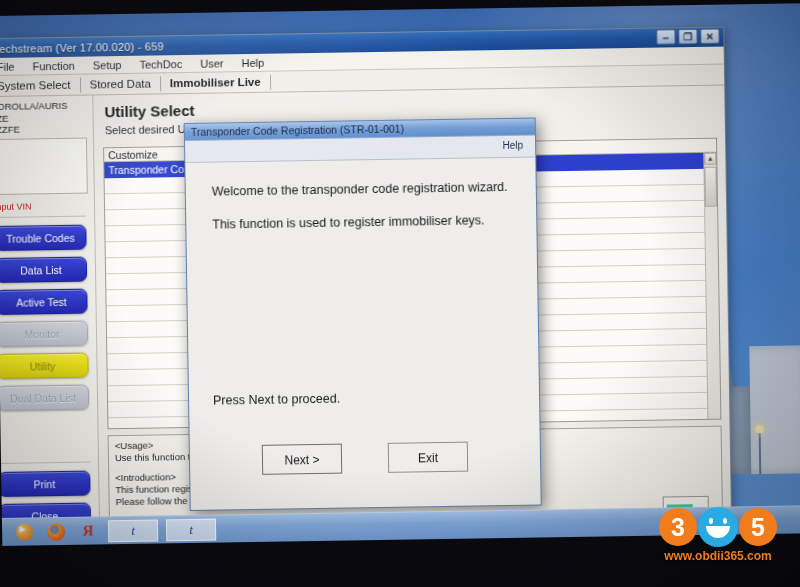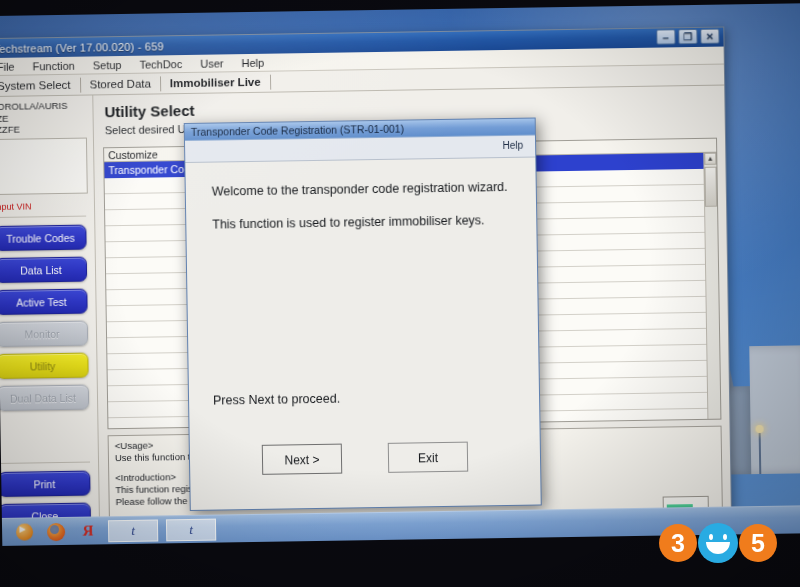--- a/index.html
+++ b/index.html
@@ -385,16 +385,17 @@
   <div class="wm">
     <div class="wm-logo">
       <div class="wm-d">3</div>
       <div class="wm-face">
         <div class="eye l"></div>
           <div class="eye r"></div>
           <div class="mouth"></div>
       </div>
       <div class="wm-d">5</div>
     </div>
+    <div class="wm-url">www.obdii365.com</div>
   </div>
 
   <div class="vignette"></div>
 </div>
 
 </body></html>

